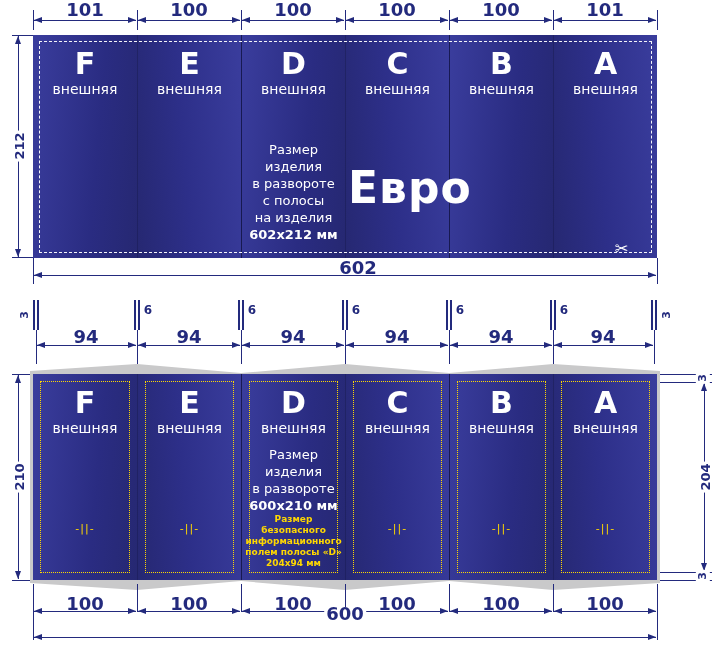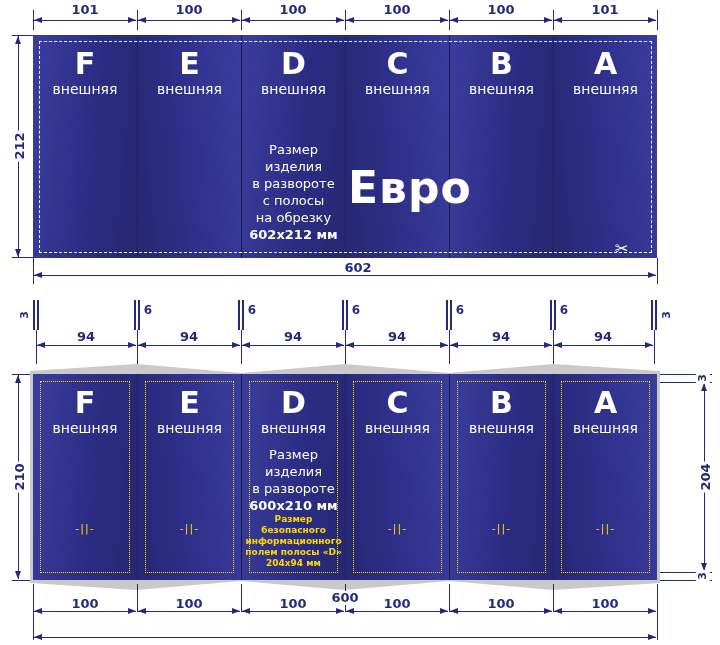--- a/index.html
+++ b/index.html
@@ -11,21 +11,21 @@
   .dh{position:absolute;height:1px;background:#232a7d;}
   .dh::before{content:"";position:absolute;left:0;top:-3px;width:0;height:0;
     border-top:3px solid transparent;border-bottom:3px solid transparent;border-right:8px solid #232a7d;}
   .dh::after{content:"";position:absolute;right:0;top:-3px;width:0;height:0;
     border-top:3px solid transparent;border-bottom:3px solid transparent;border-left:8px solid #232a7d;}
   .dv{position:absolute;width:1px;background:#232a7d;}
   .dv::before{content:"";position:absolute;top:0;left:-3px;width:0;height:0;
     border-left:3px solid transparent;border-right:3px solid transparent;border-bottom:8px solid #232a7d;}
   .dv::after{content:"";position:absolute;bottom:0;left:-3px;width:0;height:0;
     border-left:3px solid transparent;border-right:3px solid transparent;border-top:8px solid #232a7d;}
-  .dl{position:absolute;transform:translateX(-50%);font-size:13px;font-weight:bold;color:#232a7d;
+  .dl{position:absolute;transform:translateX(-50%);font-size:18px;font-weight:bold;color:#232a7d;
       background:#fff;padding:0 2px;line-height:14px;white-space:nowrap;}
   .dls{font-size:12px;}
   .rot{position:absolute;transform:rotate(-90deg);font-size:13px;font-weight:bold;color:#232a7d;
       background:#fff;padding:0 2px;line-height:14px;white-space:nowrap;}
   .rots{font-size:11px;}
   
   .tpanel,.bpanel{position:absolute;width:104px;color:#fff;text-align:center;box-sizing:border-box;}
   .tpanel{top:35px;height:223px;}
   .bpanel{top:374px;height:206px;}
   .shade-a{background:linear-gradient(95deg,#3a3d9d 0%,#2a2c82 60%,#262872 100%);}
@@ -90,21 +90,21 @@
     <div class="pletter">E</div>
     <div class="pside">внешняя</div>
   </div>
   <div class="tpanel shade-a fold-l" style="left:241px">
     <div class="pletter">D</div>
     <div class="pside">внешняя</div>
     <div class="tnote">
       <span class="nl">Размер изделия</span>
       <span class="nl">в развороте</span>
       <span class="nl">с полосы</span>
-      <span class="nl">на обрезку</span>
+      <span class="nl">на изделия</span>
       <b>602х212 мм</b>
     </div>
   </div>
   <div class="tpanel shade-b fold-l" style="left:345px">
     <div class="pletter">C</div>
     <div class="pside">внешняя</div>
   </div>
   <div class="tpanel shade-a fold-l" style="left:449px">
     <div class="pletter">B</div>
     <div class="pside">внешняя</div>
@@ -242,15 +242,15 @@
   <div class="dh" style="left:450px;top:611px;width:102px"></div>
   <div class="dh" style="left:554px;top:611px;width:102px"></div>
   <span class="dl" style="left:85px;top:597px">100</span>
   <span class="dl" style="left:189px;top:597px">100</span>
   <span class="dl" style="left:293px;top:597px">100</span>
   <span class="dl" style="left:397px;top:597px">100</span>
   <span class="dl" style="left:501px;top:597px">100</span>
   <span class="dl" style="left:605px;top:597px">100</span>
 
   <div class="dh" style="left:34px;top:637px;width:622px"></div>
-  <span class="dl" style="left:345px;top:591px">600</span>
+  <span class="dl" style="left:345px;top:607px">600</span>
 
 </div>
 
 </body></html>

